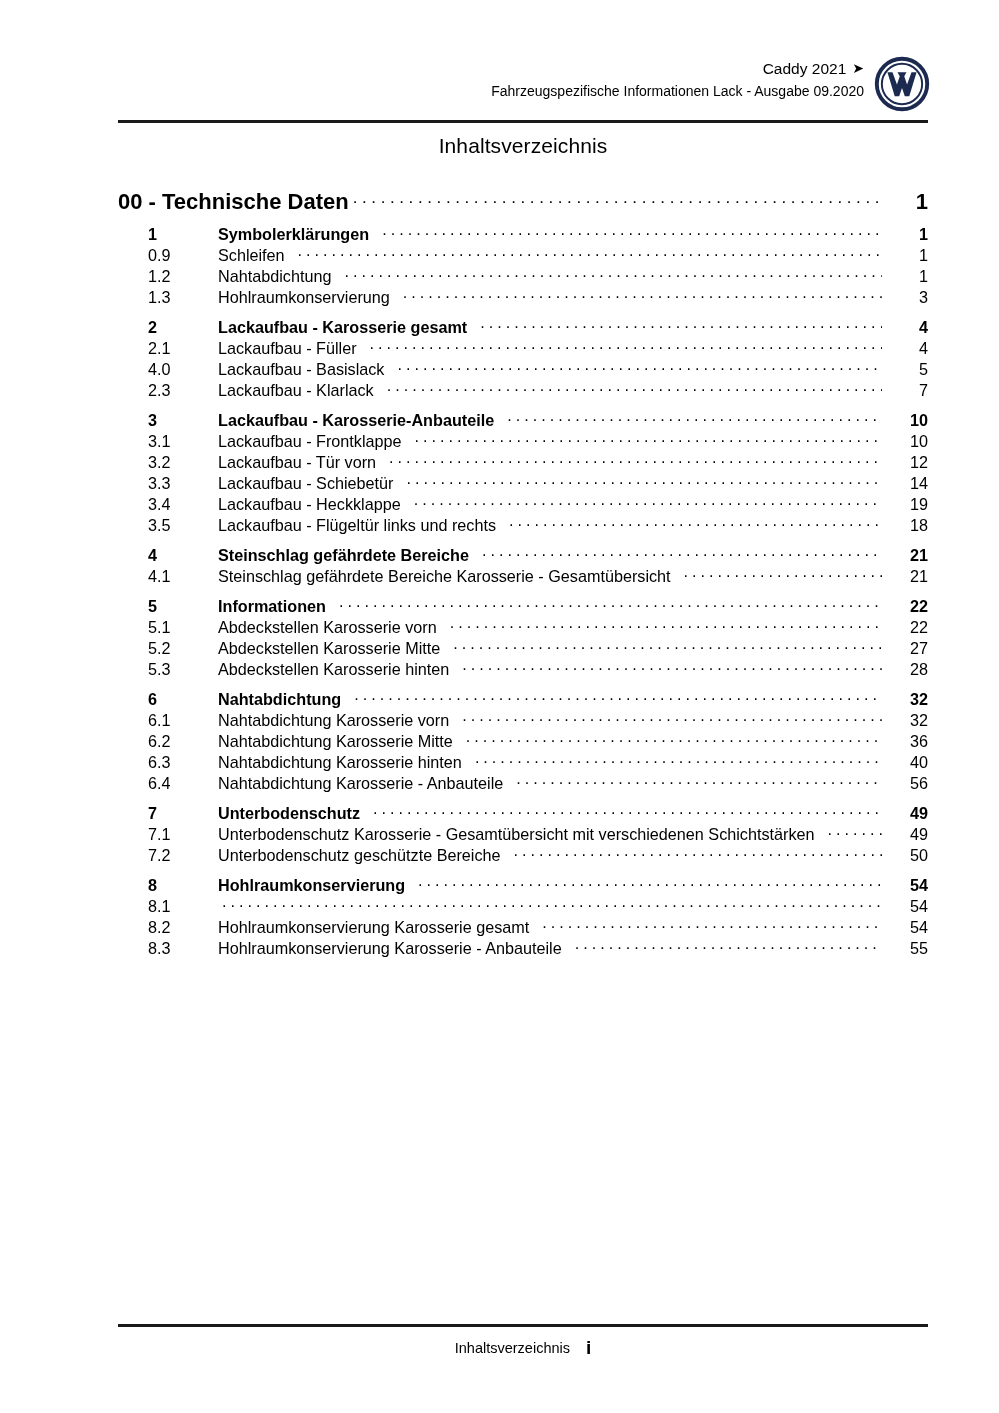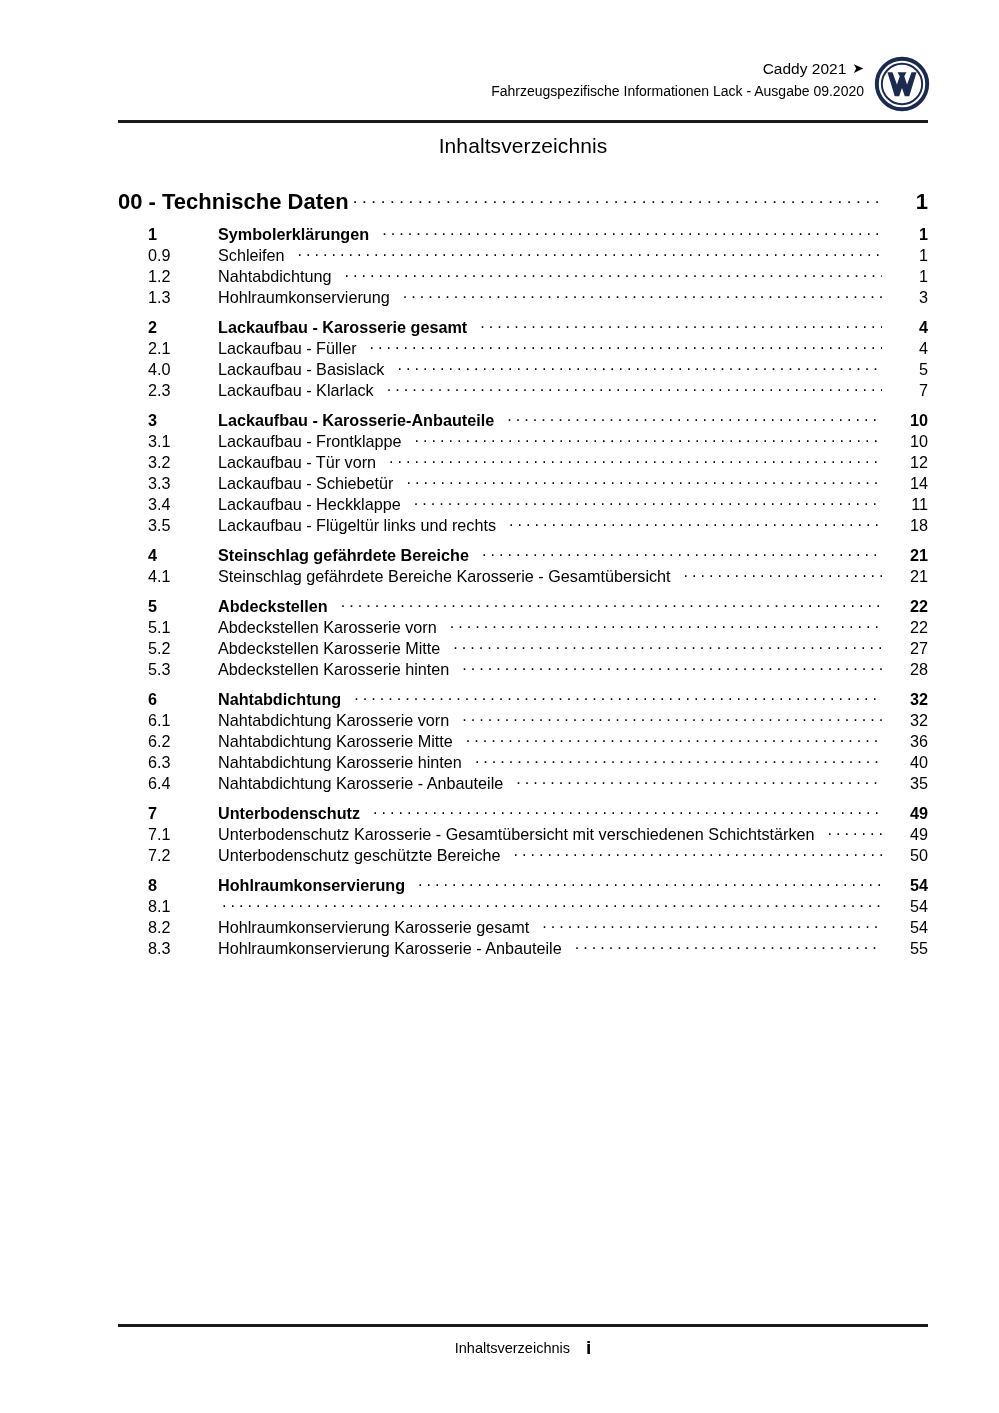--- a/index.html
+++ b/index.html
@@ -274,21 +274,21 @@
         <div class="toc-row sub">
           <span class="num">3.3</span>
           <span class="title">Lackaufbau - Schiebetür</span>
           <span class="leader"></span>
           <span class="pg">14</span>
         </div>
         <div class="toc-row sub">
           <span class="num">3.4</span>
           <span class="title">Lackaufbau - Heckklappe</span>
           <span class="leader"></span>
-          <span class="pg">11</span>
+          <span class="pg">19</span>
         </div>
         <div class="toc-row sub">
           <span class="num">3.5</span>
           <span class="title">Lackaufbau - Flügeltür links und rechts</span>
           <span class="leader"></span>
           <span class="pg">18</span>
         </div>
         <div class="toc-row section">
           <span class="num">4</span>
           <span class="title">Steinschlag gefährdete Bereiche</span>
@@ -296,21 +296,21 @@
           <span class="pg">21</span>
         </div>
         <div class="toc-row sub">
           <span class="num">4.1</span>
           <span class="title">Steinschlag gefährdete Bereiche Karosserie - Gesamtübersicht</span>
           <span class="leader"></span>
           <span class="pg">21</span>
         </div>
         <div class="toc-row section">
           <span class="num">5</span>
-          <span class="title">Abdeckstellen</span>
+          <span class="title">Informationen</span>
           <span class="leader"></span>
           <span class="pg">22</span>
         </div>
         <div class="toc-row sub">
           <span class="num">5.1</span>
           <span class="title">Abdeckstellen Karosserie vorn</span>
           <span class="leader"></span>
           <span class="pg">22</span>
         </div>
         <div class="toc-row sub">
@@ -346,21 +346,21 @@
         <div class="toc-row sub">
           <span class="num">6.3</span>
           <span class="title">Nahtabdichtung Karosserie hinten</span>
           <span class="leader"></span>
           <span class="pg">40</span>
         </div>
         <div class="toc-row sub">
           <span class="num">6.4</span>
           <span class="title">Nahtabdichtung Karosserie - Anbauteile</span>
           <span class="leader"></span>
-          <span class="pg">35</span>
+          <span class="pg">56</span>
         </div>
         <div class="toc-row section">
           <span class="num">7</span>
           <span class="title">Unterbodenschutz</span>
           <span class="leader"></span>
           <span class="pg">49</span>
         </div>
         <div class="toc-row sub">
           <span class="num">7.1</span>
           <span class="title">Unterbodenschutz Karosserie - Gesamtübersicht mit verschiedenen Schichtstärken</span>

